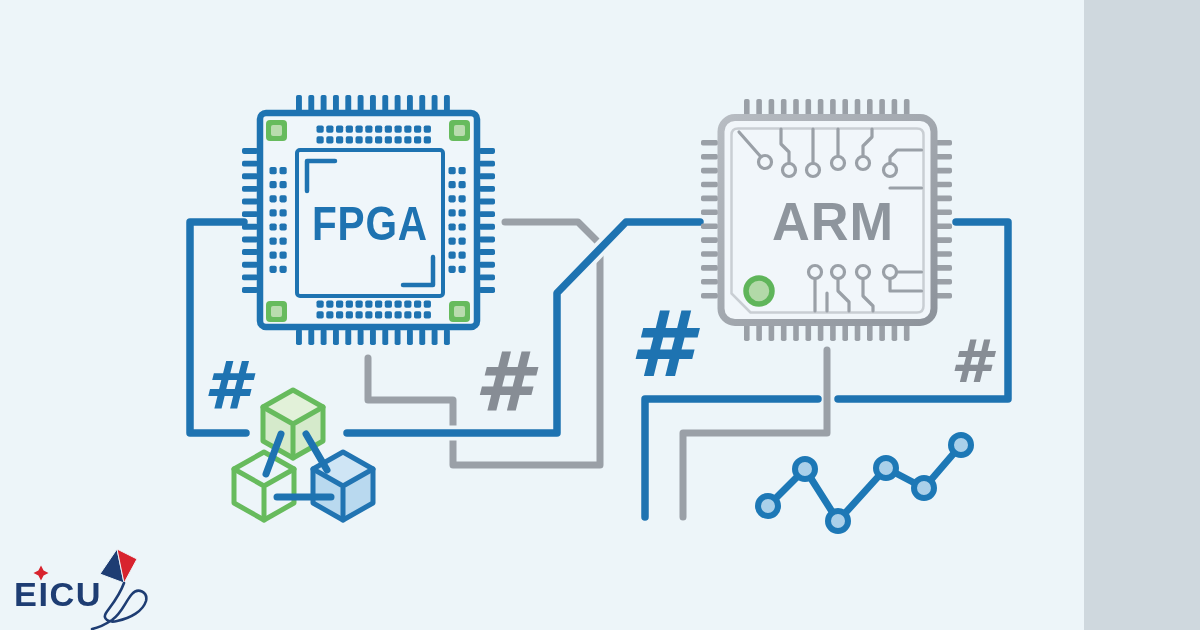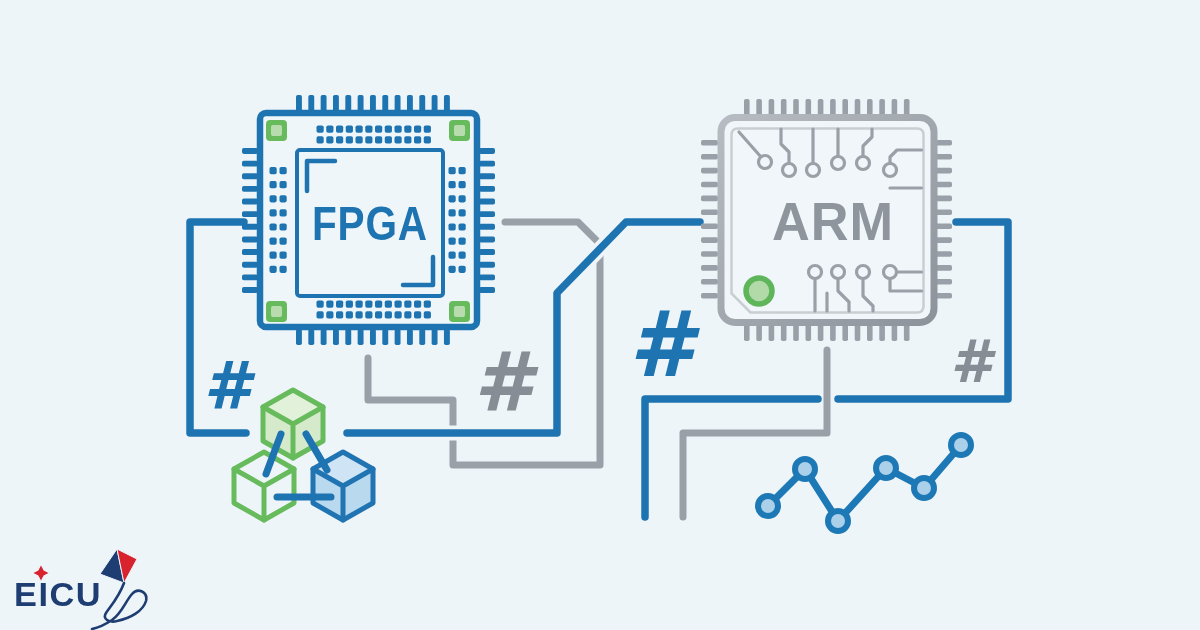--- a/index.html
+++ b/index.html
@@ -1,21 +1,21 @@
 <!DOCTYPE html>
 <html style="--blue: #1e73b1; --gray: #9aa0a7; --gray-dark: #878d95; --green: #67bb5d; --navy: #1e3d73; --red: #d8232e; --bg: #edf5f9; --node-fill: #aad0ea;"><head>
 <meta charset="utf-8">
 <style>
   :root{
     --bg:#edf5f9; --blue:#1e73b1; --gray:#9aa0a7; --gray-dark:#878d95;
     --green:#67bb5d; --green-light:#d5eacb; --navy:#1e3d73; --red:#d8232e;
     --node-fill:#aad0ea;
   }
   html,body{margin:0;padding:0;background:#cfd8de;}
-  .canvas{width:1200px;height:630px;background:var(--bg);overflow:hidden;position:relative;}
+  .canvas{width:1084px;height:630px;background:var(--bg);overflow:hidden;position:relative;}
   svg{display:block;}
   .ln-blue{stroke:var(--blue);stroke-width:7.5;fill:none;stroke-linecap:round;stroke-linejoin:round;}
   .ln-halo{stroke:var(--bg);stroke-width:15;fill:none;stroke-linecap:round;stroke-linejoin:round;}
   .ln-gray{stroke:var(--gray);stroke-width:7;fill:none;stroke-linecap:round;stroke-linejoin:round;}
   .trace{stroke:var(--gray);stroke-width:3.2;fill:none;stroke-linecap:round;stroke-linejoin:round;}
   .trace-dot{stroke:var(--gray);stroke-width:3.2;fill:#f1f6fa;}
   .chip-label{font-family:"Liberation Sans",sans-serif;font-weight:bold;letter-spacing:1px;}
   .hash{font-family:"DejaVu Sans",sans-serif;font-weight:bold;font-style:italic;text-anchor:middle;}
   .hash.blue{fill:var(--blue);} .hash.gray{fill:var(--gray-dark);}
   .cube-edge-green{stroke:var(--green);stroke-width:5;stroke-linejoin:round;stroke-linecap:round;fill:none;}

